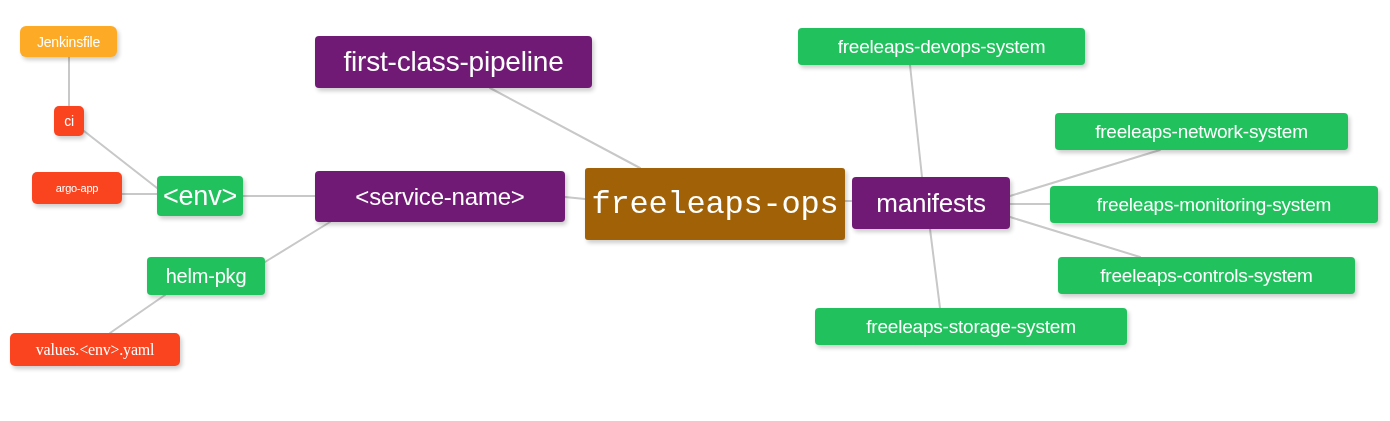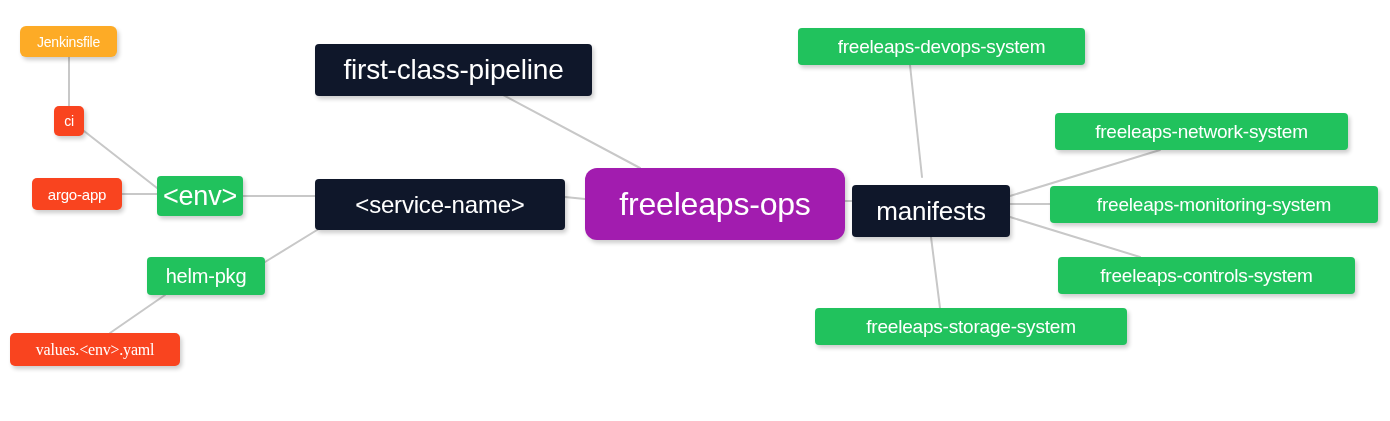--- a/index.html
+++ b/index.html
@@ -30,24 +30,25 @@
     align-items: center;
     justify-content: center;
     color: #ffffff;
     border-radius: 4px;
     white-space: nowrap;
     box-shadow: 2px 3px 4px rgba(0,0,0,0.20);
     letter-spacing: -0.2px;
     z-index: 2;
   }
   .node.root {
-    background: #a21caf;
-    border-radius: 12px;
+    background: #a16207;
+    border-radius: 3px;
+    font-family: Liberation Mono, monospace;
   }
-  .node.blue   { background: #0f172a; margin-top: 8px; }
+  .node.blue   { background: #701a75; }
   .node.green  { background: #21c25d; }
   .node.orange { background: #fdab26; border-radius: 6px; }
   .node.red    { background: #f9441f; border-radius: 5px; }
 </style>
 </head>
 <body>
 
 <div id="canvas">
   <svg id="edges" width="1390" height="421" viewBox="0 0 1390 421">
       <line x1="69" y1="57" x2="69" y2="106" stroke="#c8c8c8" stroke-width="2" stroke-linecap="round"></line>
@@ -61,21 +62,21 @@
       <line x1="845" y1="201" x2="852" y2="201" stroke="#c8c8c8" stroke-width="2" stroke-linecap="round"></line>
       <line x1="922" y1="177" x2="910" y2="65" stroke="#c8c8c8" stroke-width="2" stroke-linecap="round"></line>
       <line x1="1010" y1="196" x2="1160" y2="150" stroke="#c8c8c8" stroke-width="2" stroke-linecap="round"></line>
       <line x1="1010" y1="204" x2="1050" y2="204" stroke="#c8c8c8" stroke-width="2" stroke-linecap="round"></line>
       <line x1="1010" y1="217" x2="1140" y2="257" stroke="#c8c8c8" stroke-width="2" stroke-linecap="round"></line>
       <line x1="930" y1="229" x2="940" y2="308" stroke="#c8c8c8" stroke-width="2" stroke-linecap="round"></line>
     </svg>
   <div id="node-layer">
       <div class="node orange" style="left: 20px; top: 26px; width: 97px; height: 31px; font-size: 14px;">Jenkinsfile</div>
       <div class="node red" style="left: 54px; top: 106px; width: 30px; height: 30px; font-size: 14px;">ci</div>
-      <div class="node red" style="left: 32px; top: 178px; width: 90px; height: 32px; font-size: 15px;">argo-app</div>
+      <div class="node red" style="left: 32px; top: 172px; width: 90px; height: 32px; font-size: 11px;">argo-app</div>
       <div class="node green" style="left: 157px; top: 176px; width: 86px; height: 40px; font-size: 27px;">&lt;env&gt;</div>
       <div class="node green" style="left: 147px; top: 257px; width: 118px; height: 38px; font-size: 20px;">helm-pkg</div>
       <div class="node red" style="left: 10px; top: 333px; width: 170px; height: 33px; font-size: 16px; font-family: Liberation Serif, serif;">values.&lt;env&gt;.yaml</div>
       <div class="node blue" style="left: 315px; top: 36px; width: 277px; height: 52px; font-size: 28px;">first-class-pipeline</div>
       <div class="node blue" style="left: 315px; top: 171px; width: 250px; height: 51px; font-size: 24px;">&lt;service-name&gt;</div>
       <div class="node root" style="left: 585px; top: 168px; width: 260px; height: 72px; font-size: 32px;">freeleaps-ops</div>
       <div class="node blue" style="left: 852px; top: 177px; width: 158px; height: 52px; font-size: 26px;">manifests</div>
       <div class="node green" style="left: 798px; top: 28px; width: 287px; height: 37px; font-size: 19px;">freeleaps-devops-system</div>
       <div class="node green" style="left: 1055px; top: 113px; width: 293px; height: 37px; font-size: 19px;">freeleaps-network-system</div>
       <div class="node green" style="left: 1050px; top: 186px; width: 328px; height: 37px; font-size: 19px;">freeleaps-monitoring-system</div>

